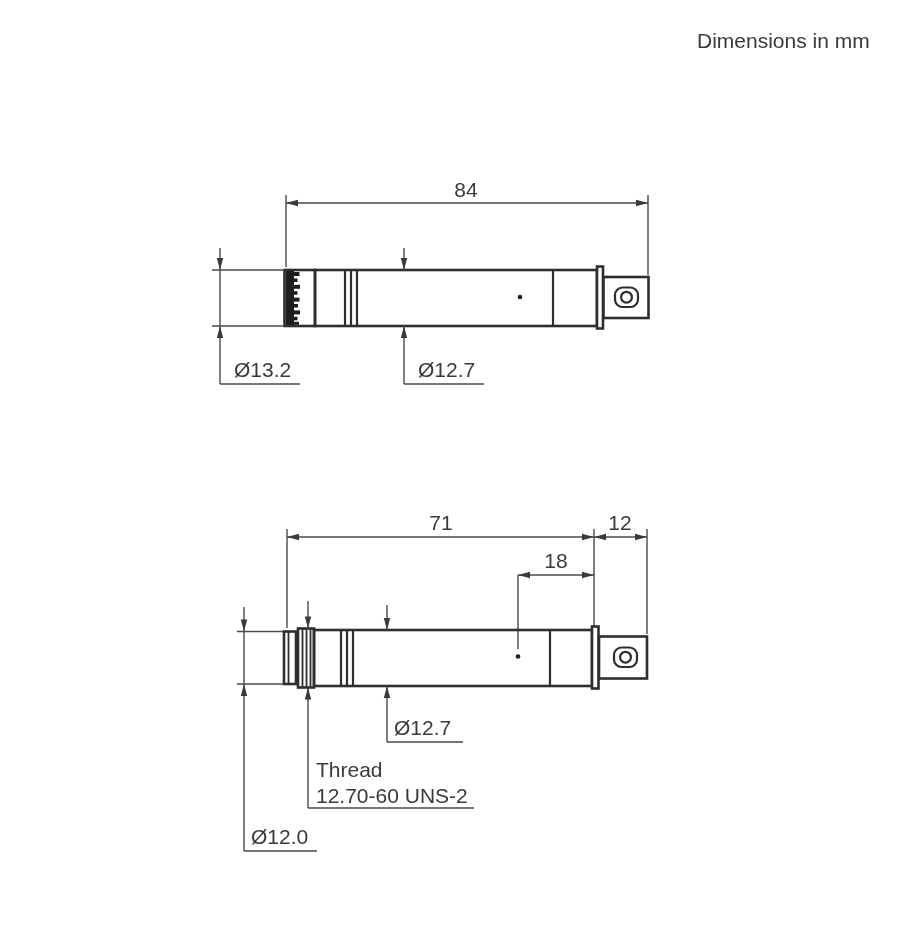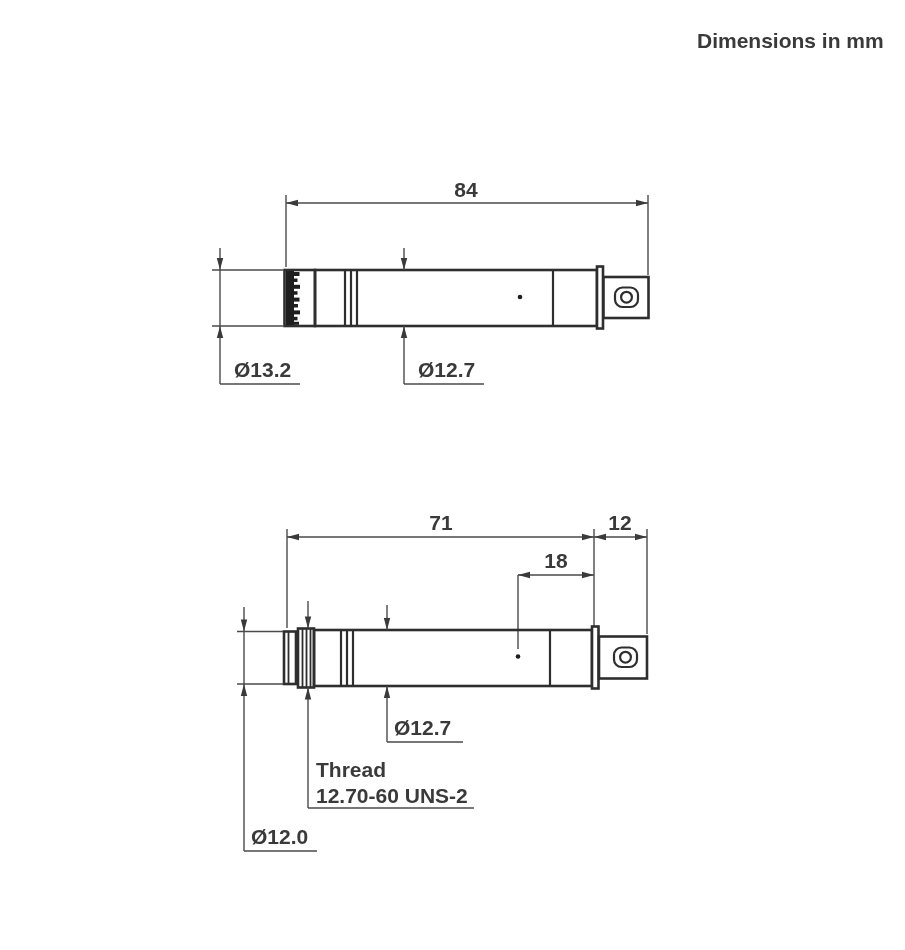--- a/index.html
+++ b/index.html
@@ -6,21 +6,20 @@
     margin: 0;
     padding: 0;
     background: #ffffff;
   }
   .page {
     position: relative;
     width: 883px;
     height: 950px;
     background: #ffffff;
     overflow: hidden;
-    font-weight: bold;
   }
   svg { display: block; }
   .txt {
     font-family: "Liberation Sans", sans-serif;
     font-size: 21px;
     fill: #3a3a3a;
   }
   .txt-mid { text-anchor: middle; }
   .obj  { fill: none; stroke: #2e2e2e; stroke-width: 2.6px; }
   .objw { fill: #ffffff; stroke: #2e2e2e; stroke-width: 2.6px; }

